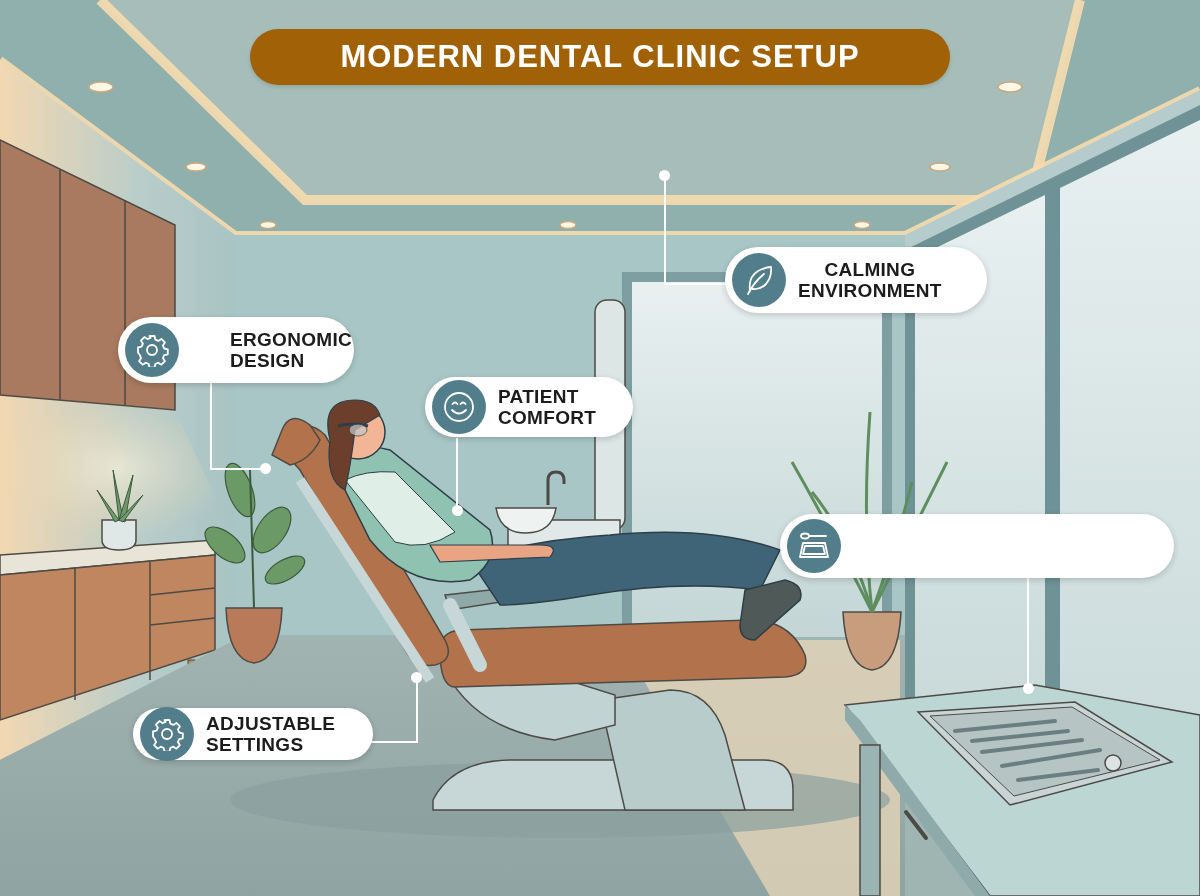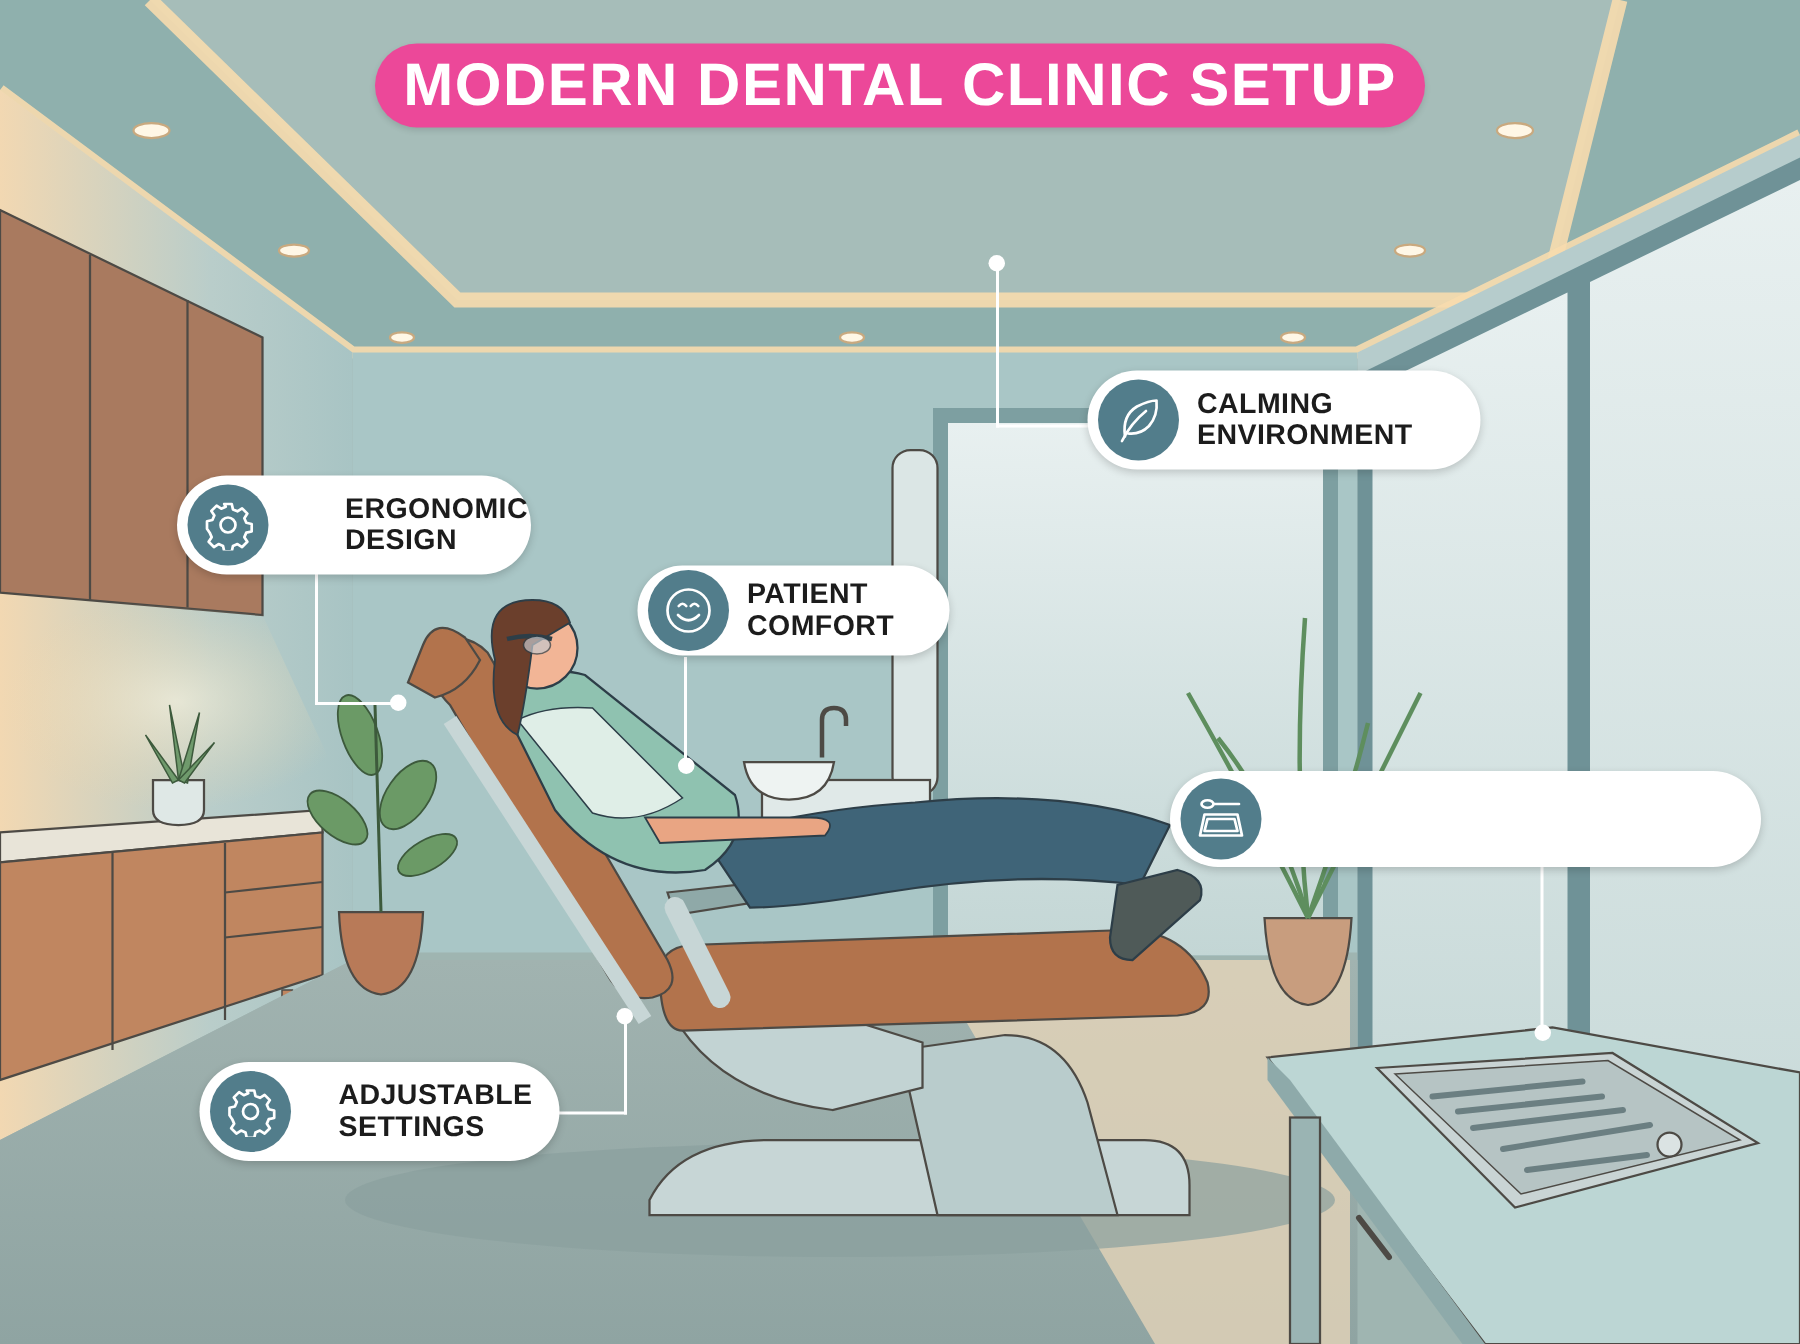--- a/index.html
+++ b/index.html
@@ -6,23 +6,23 @@
   body {
     width: 1200px; height: 896px; overflow: hidden; position: relative;
     font-family: "Liberation Sans", "DejaVu Sans", sans-serif;
     background: #9fb5b1;
   }
   .scene { position: absolute; inset: 0; }
   .scene svg { position: absolute; left: 0; top: 0; }
 
   .title-pill {
     position: absolute; left: 250px; top: 29px; width: 700px; height: 56px;
-    border-radius: 28px; background: #ec4899;
+    border-radius: 28px; background: #a16207;
     display: flex; align-items: center; justify-content: center;
-    color: #ffffff; font-weight: 700; font-size: 40px; letter-spacing: 1px;
+    color: #ffffff; font-weight: 700; font-size: 31px; letter-spacing: 1px;
     box-shadow: 0 2px 4px rgba(0,0,0,0.12);
   }
 
   .callout {
     position: absolute; background: #ffffff; border-radius: 34px;
     display: flex; align-items: center; box-shadow: 0 2px 6px rgba(0,0,0,0.18);
   }
   .callout .badge {
     width: 54px; height: 54px; border-radius: 50%; background: #527d8b;
     display: flex; align-items: center; justify-content: center;
@@ -215,21 +215,21 @@
       <circle cx="17" cy="17" r="14"></circle>
       <path d="M10.5 14q2.5 -3 5 0"></path>
         <path d="M18.5 14q2.5 -3 5 0"></path>
       <path d="M10 20q7 7 14 0"></path>
     </svg>
   </div>
   <div class="label">PATIENT
 COMFORT</div>
 </div>
 
-<div class="callout" style="left:725px; top:247px; width:262px; height:66px;">
+<div class="callout" style="left:725px; top:247px; width:262px; height:66px;text-align:center;">
   <div class="badge">
     <svg width="34" height="34" viewBox="0 0 34 34" fill="none" stroke="#ffffff" stroke-width="1.8" stroke-linecap="round" stroke-linejoin="round">
       <path d="M8 28q-2 -14 8 -20q8 -4 13 -4q1 10 -5 17q-6 6 -14 5"></path>
       <path d="M6 31q6 -12 16 -20"></path>
     </svg>
   </div>
   <div class="label">CALMING
 ENVIRONMENT</div>
 </div>
 
@@ -237,21 +237,21 @@
   <div class="badge">
     <svg width="36" height="34" viewBox="0 0 36 34" fill="none" stroke="#ffffff" stroke-width="1.8" stroke-linecap="round" stroke-linejoin="round">
       <ellipse cx="9" cy="7" rx="4" ry="2.5"></ellipse>
         <path d="M13 7h17"></path>
       <path d="M7 14h22l3 14H4z"></path>
         <path d="M9 17h18l2 8H7z"></path>
     </svg>
   </div>
 </div>
 
-<div class="callout" style="left:133px; top:708px; width:240px; height:66px;justify-content:space-between;">
+<div class="callout" style="left:133px; top:708px; width:240px; height:52px;">
   <div class="badge">
     <svg width="34" height="34" viewBox="0 0 34 34" fill="none" stroke="#ffffff" stroke-width="1.8" stroke-linejoin="round">
       <path d="M14.5 3h5l.8 3.6 3 1.3 3.1-2 3.5 3.5-2 3.1 1.3 3 3.6.8v5l-3.6.8-1.3 3 2 3.1-3.5 3.5-3.1-2-3 1.3-.8 3.6h-5l-.8-3.6-3-1.3-3.1 2-3.5-3.5 2-3.1-1.3-3L3 19.5v-5l3.6-.8 1.3-3-2-3.1 3.5-3.5 3.1 2 3-1.3z"></path>
       <circle cx="17" cy="17" r="5"></circle>
     </svg>
   </div>
   <div class="label">ADJUSTABLE
 SETTINGS</div>
 </div>
 

